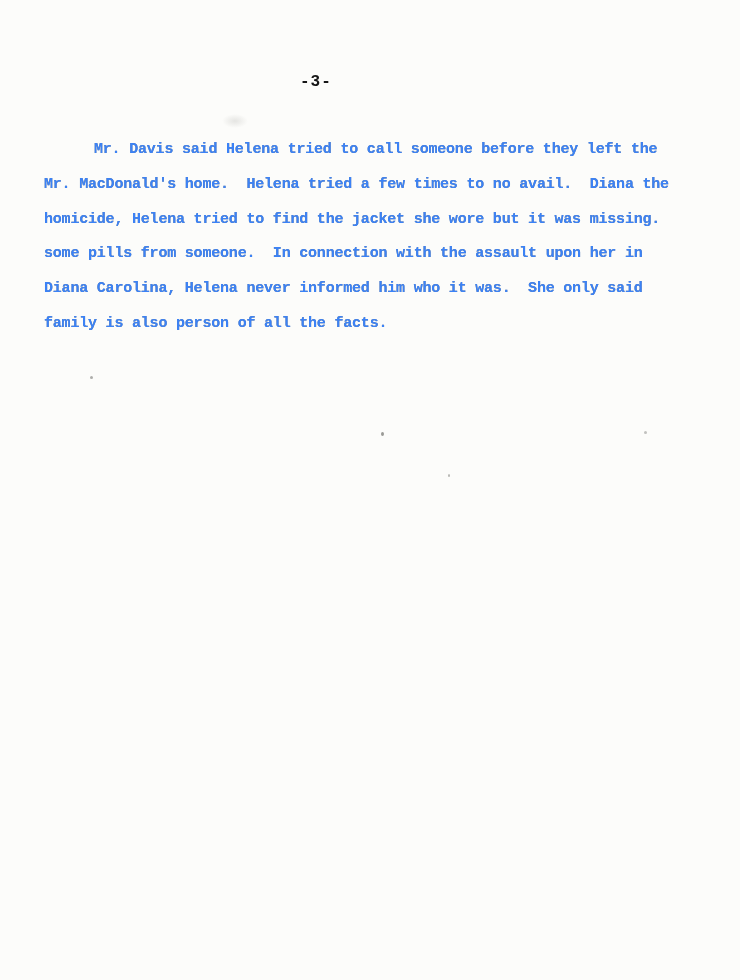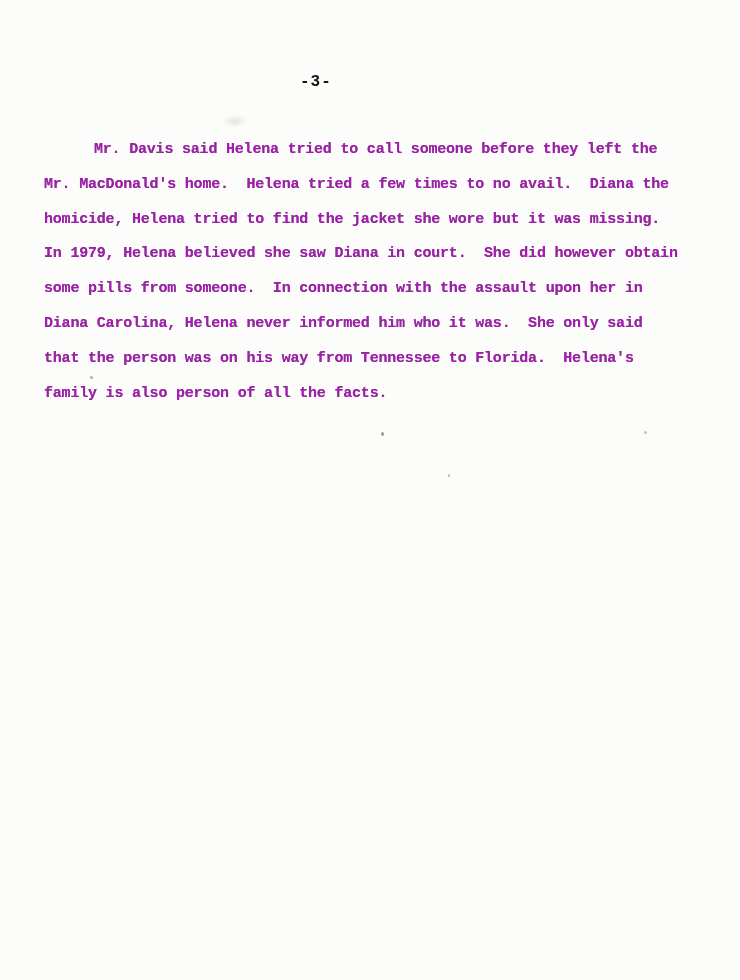--- a/index.html
+++ b/index.html
@@ -30,21 +30,21 @@
     left: 44px;
     top: 133px;
     width: 660px;
   }
   .line {
     white-space: pre;
     font-size: 15px;
     line-height: 34.8px;
     font-weight: bold;
     letter-spacing: -0.2px;
-    color: #a21caf;
+    color: #3b82f6;
     
     text-shadow: 0 0 0.4px rgba(20,20,20,0.55);
   }
   .line.indent {
     padding-left: 50px;
   }
   .speck {
     position: absolute;
     background: #9a9a96;
     border-radius: 50%;
@@ -65,24 +65,22 @@
 <div class="page">
 
   <div class="page-number">-3-</div>
 
   <div class="smudge"></div>
 
   <div class="text-block">
     <div class="line indent">Mr. Davis said Helena tried to call someone before they left the</div>
     <div class="line">Mr. MacDonald's home.  Helena tried a few times to no avail.  Diana the</div>
     <div class="line">homicide, Helena tried to find the jacket she wore but it was missing.</div>
-    <div class="line">In 1979, Helena believed she saw Diana in court.  She did however obtain</div>
     <div class="line">some pills from someone.  In connection with the assault upon her in</div>
     <div class="line">Diana Carolina, Helena never informed him who it was.  She only said</div>
-    <div class="line">that the person was on his way from Tennessee to Florida.  Helena's</div>
     <div class="line">family is also person of all the facts.</div>
   </div>
 
   <div class="speck s1"></div>
   <div class="speck s2"></div>
   <div class="speck s3"></div>
   <div class="speck s4"></div>
 
 </div>
 

